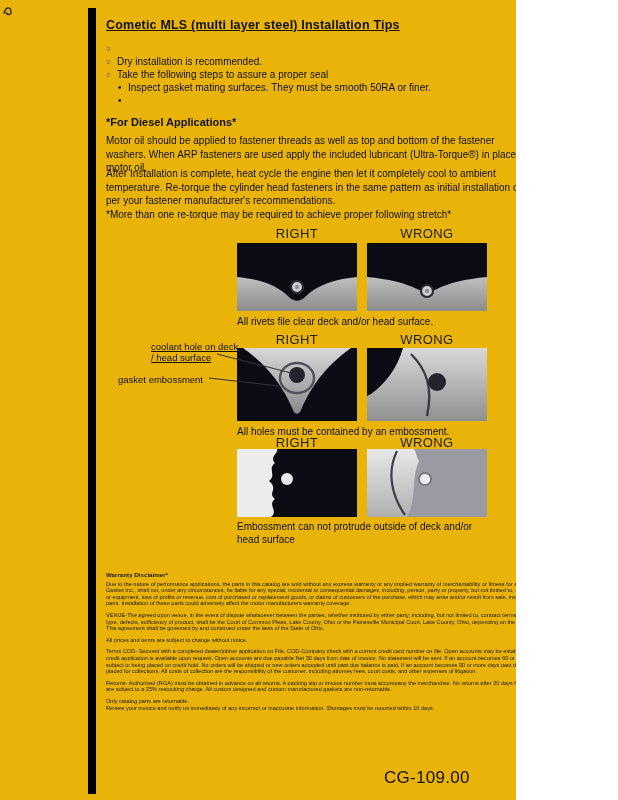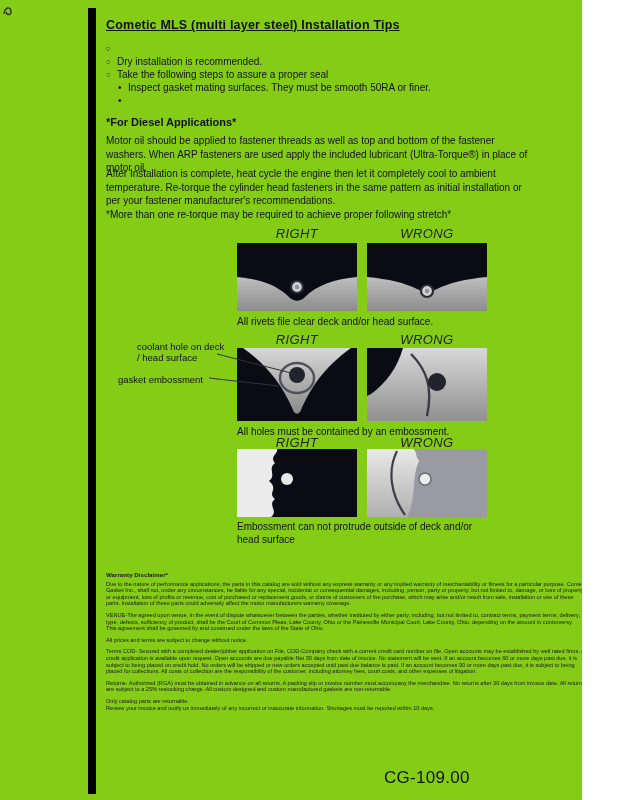--- a/index.html
+++ b/index.html
@@ -1,54 +1,54 @@
 <!DOCTYPE html>
 <html><head>
 <meta charset="utf-8">
 <style>
   * { margin:0; padding:0; box-sizing:border-box; }
   html,body { background:#ffffff; }
   body { font-family:"Liberation Sans", sans-serif; color:#111; }
-  .page { position:relative; width:582px; height:800px; background:#84cc16; overflow:hidden; }
+  .page { position:relative; width:516px; height:800px; background:#eab308; overflow:hidden; }
 
   .leftbar { position:absolute; left:88px; top:8px; width:8px; height:786px; background:#000; }
   .corner-mark { position:absolute; left:2px; top:4px; width:12px; height:14px; }
 
   .title { position:absolute; left:106px; top:18px; font-size:12.5px; font-weight:bold;
            text-decoration:underline; letter-spacing:0.2px; }
 
   .bullets { position:absolute; left:106px; top:42px; width:486px; font-size:10px; line-height:13px; }
   .b-item { display:flex; align-items:flex-start; }
   .b-item.sub { margin-left:12px; }
   .mk1 { width:11px; font-size:7.5px; line-height:13px; flex:0 0 11px; }
   .mk2 { width:10px; font-size:10px; line-height:13px; flex:0 0 10px; }
 
   .diesel-h { position:absolute; left:106px; top:116px; font-size:11px; font-weight:bold; }
   .para { position:absolute; left:106px; width:430px; font-size:10px; line-height:13.5px; }
   .p1 { top:134px; }
   .p2 { top:167px; }
   .note { top:208px; width:470px; }
 
-  .dlabel { position:absolute; width:120px; text-align:center; font-size:13px; letter-spacing:0.4px; color:#222;font-style:italic; }
+  .dlabel { position:absolute; width:120px; text-align:center; font-size:13px; letter-spacing:0.4px; color:#222; }
   .r1 { top:226px; } .r2 { top:332px; } .r3 { top:435px; }
   .colL { left:237px; } .colR { left:367px; }
 
   .dfig { position:absolute; width:120px; margin:0; }
   .f1 { top:243px; height:68px; }
   .f2 { top:348px; height:73px; }
   .f3 { top:449px; height:68px; }
   .dfig svg { display:block; width:100%; height:100%; }
 
   .dcap { position:absolute; left:237px; font-size:10px; line-height:12.5px; color:#111; }
   .cap1 { top:316px; width:260px; }
   .cap2 { top:426px; width:260px; }
   .cap3 { top:521px; width:248px; }
 
   .callout { position:absolute; font-size:9.5px; line-height:11px; color:#111; }
-  .co1 { left:137px; top:341px; width:88px; }
+  .co1 { left:151px; top:341px; width:88px;text-decoration:underline; }
   .co2 { left:118px; top:374px; width:100px; }
   .callout-lines { position:absolute; left:205px; top:345px; width:100px; height:50px; pointer-events:none; z-index:5; }
 
   .legal { position:absolute; left:106px; top:572px; width:482px; font-size:5.6px; line-height:6.6px; color:#1a1a1a; }
   .legal-h { font-size:6.2px; font-weight:bold; margin-bottom:2px; }
   .legal p { margin-bottom:5px; white-space:pre-line; }
 
   .footer-code { position:absolute; left:384px; top:760px; font-size:17px; letter-spacing:0.3px; color:#111;margin-top:8px; }
 </style>
 </head>

